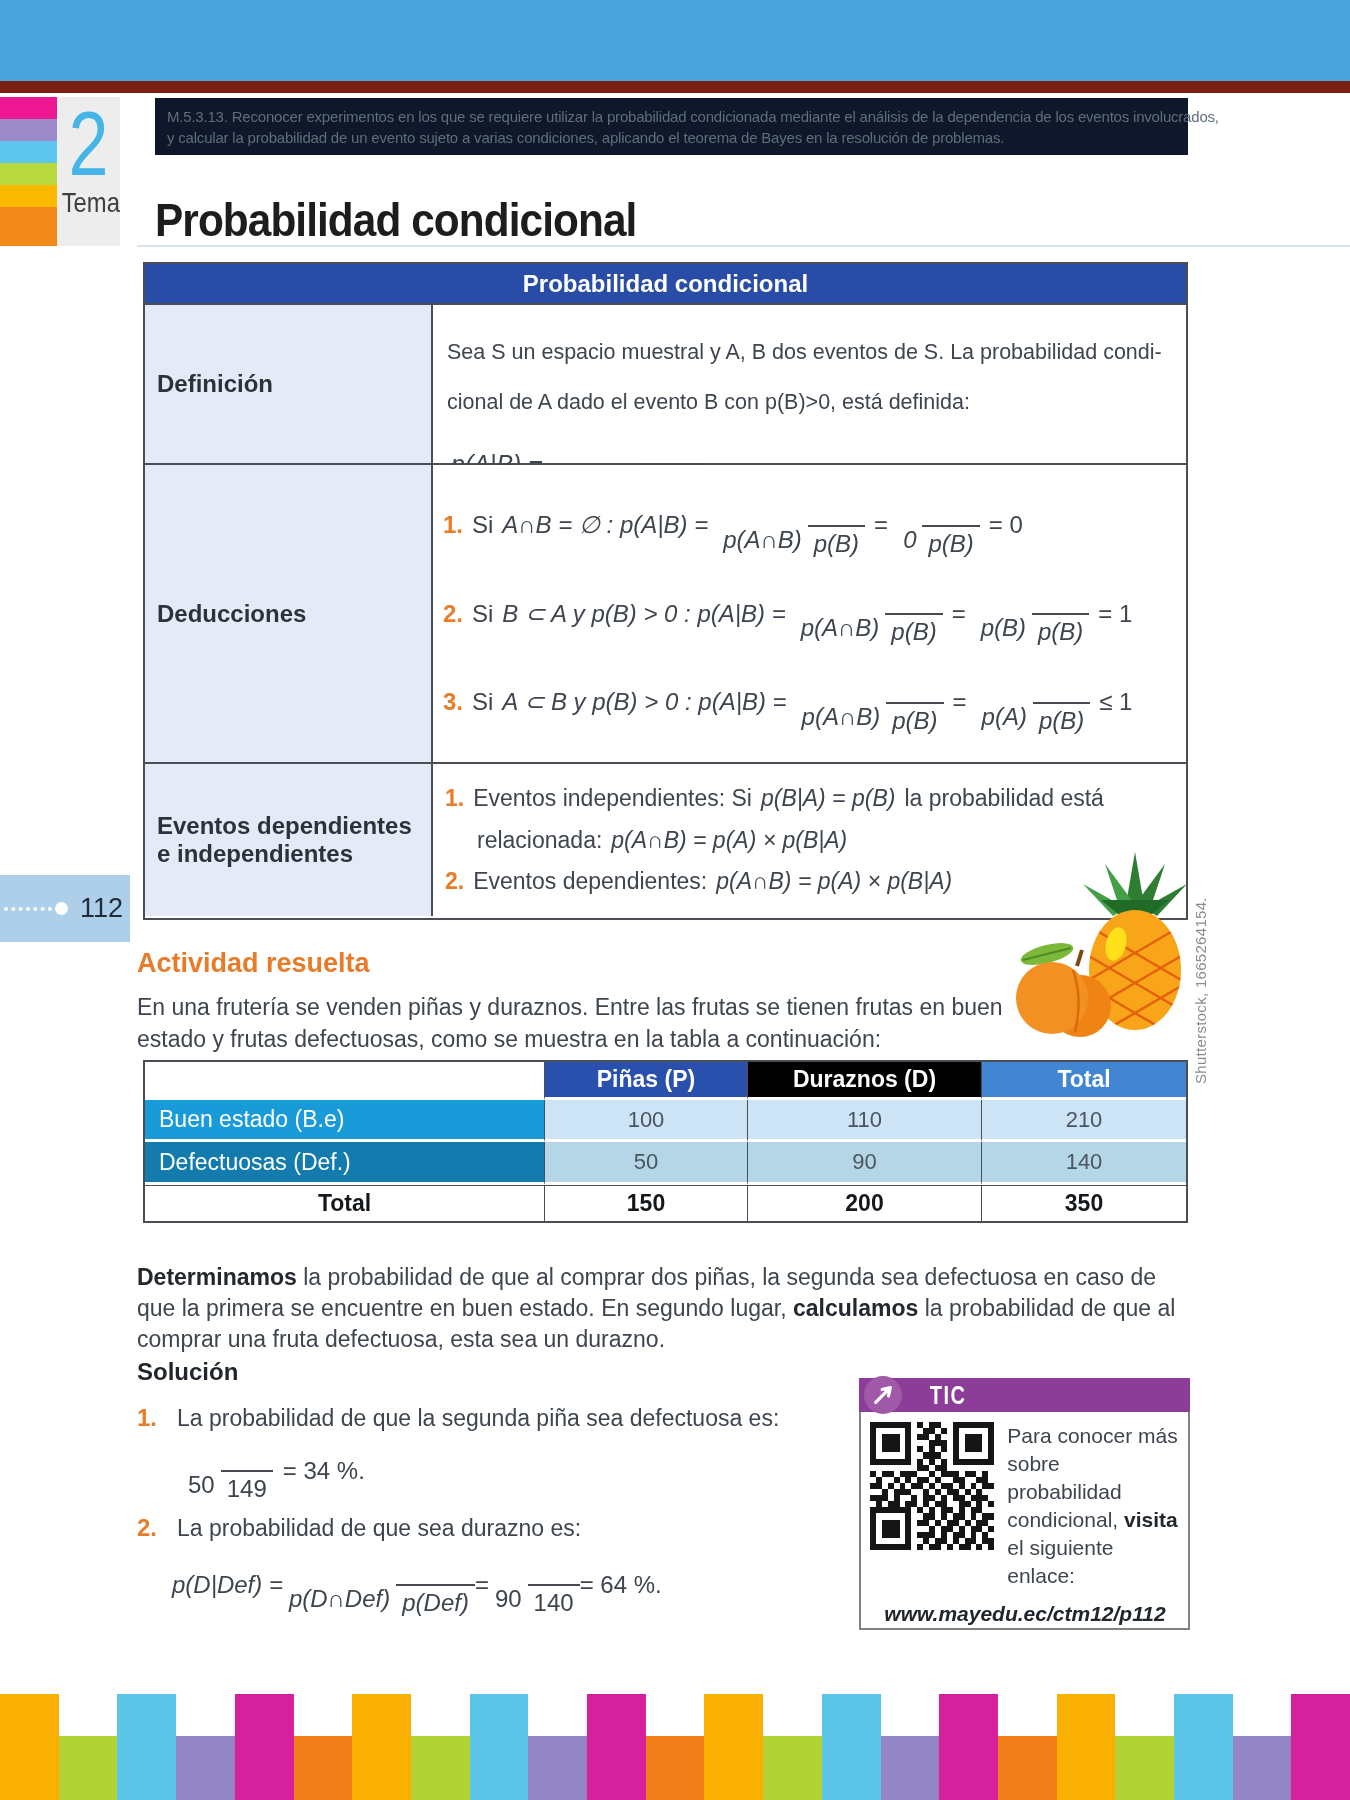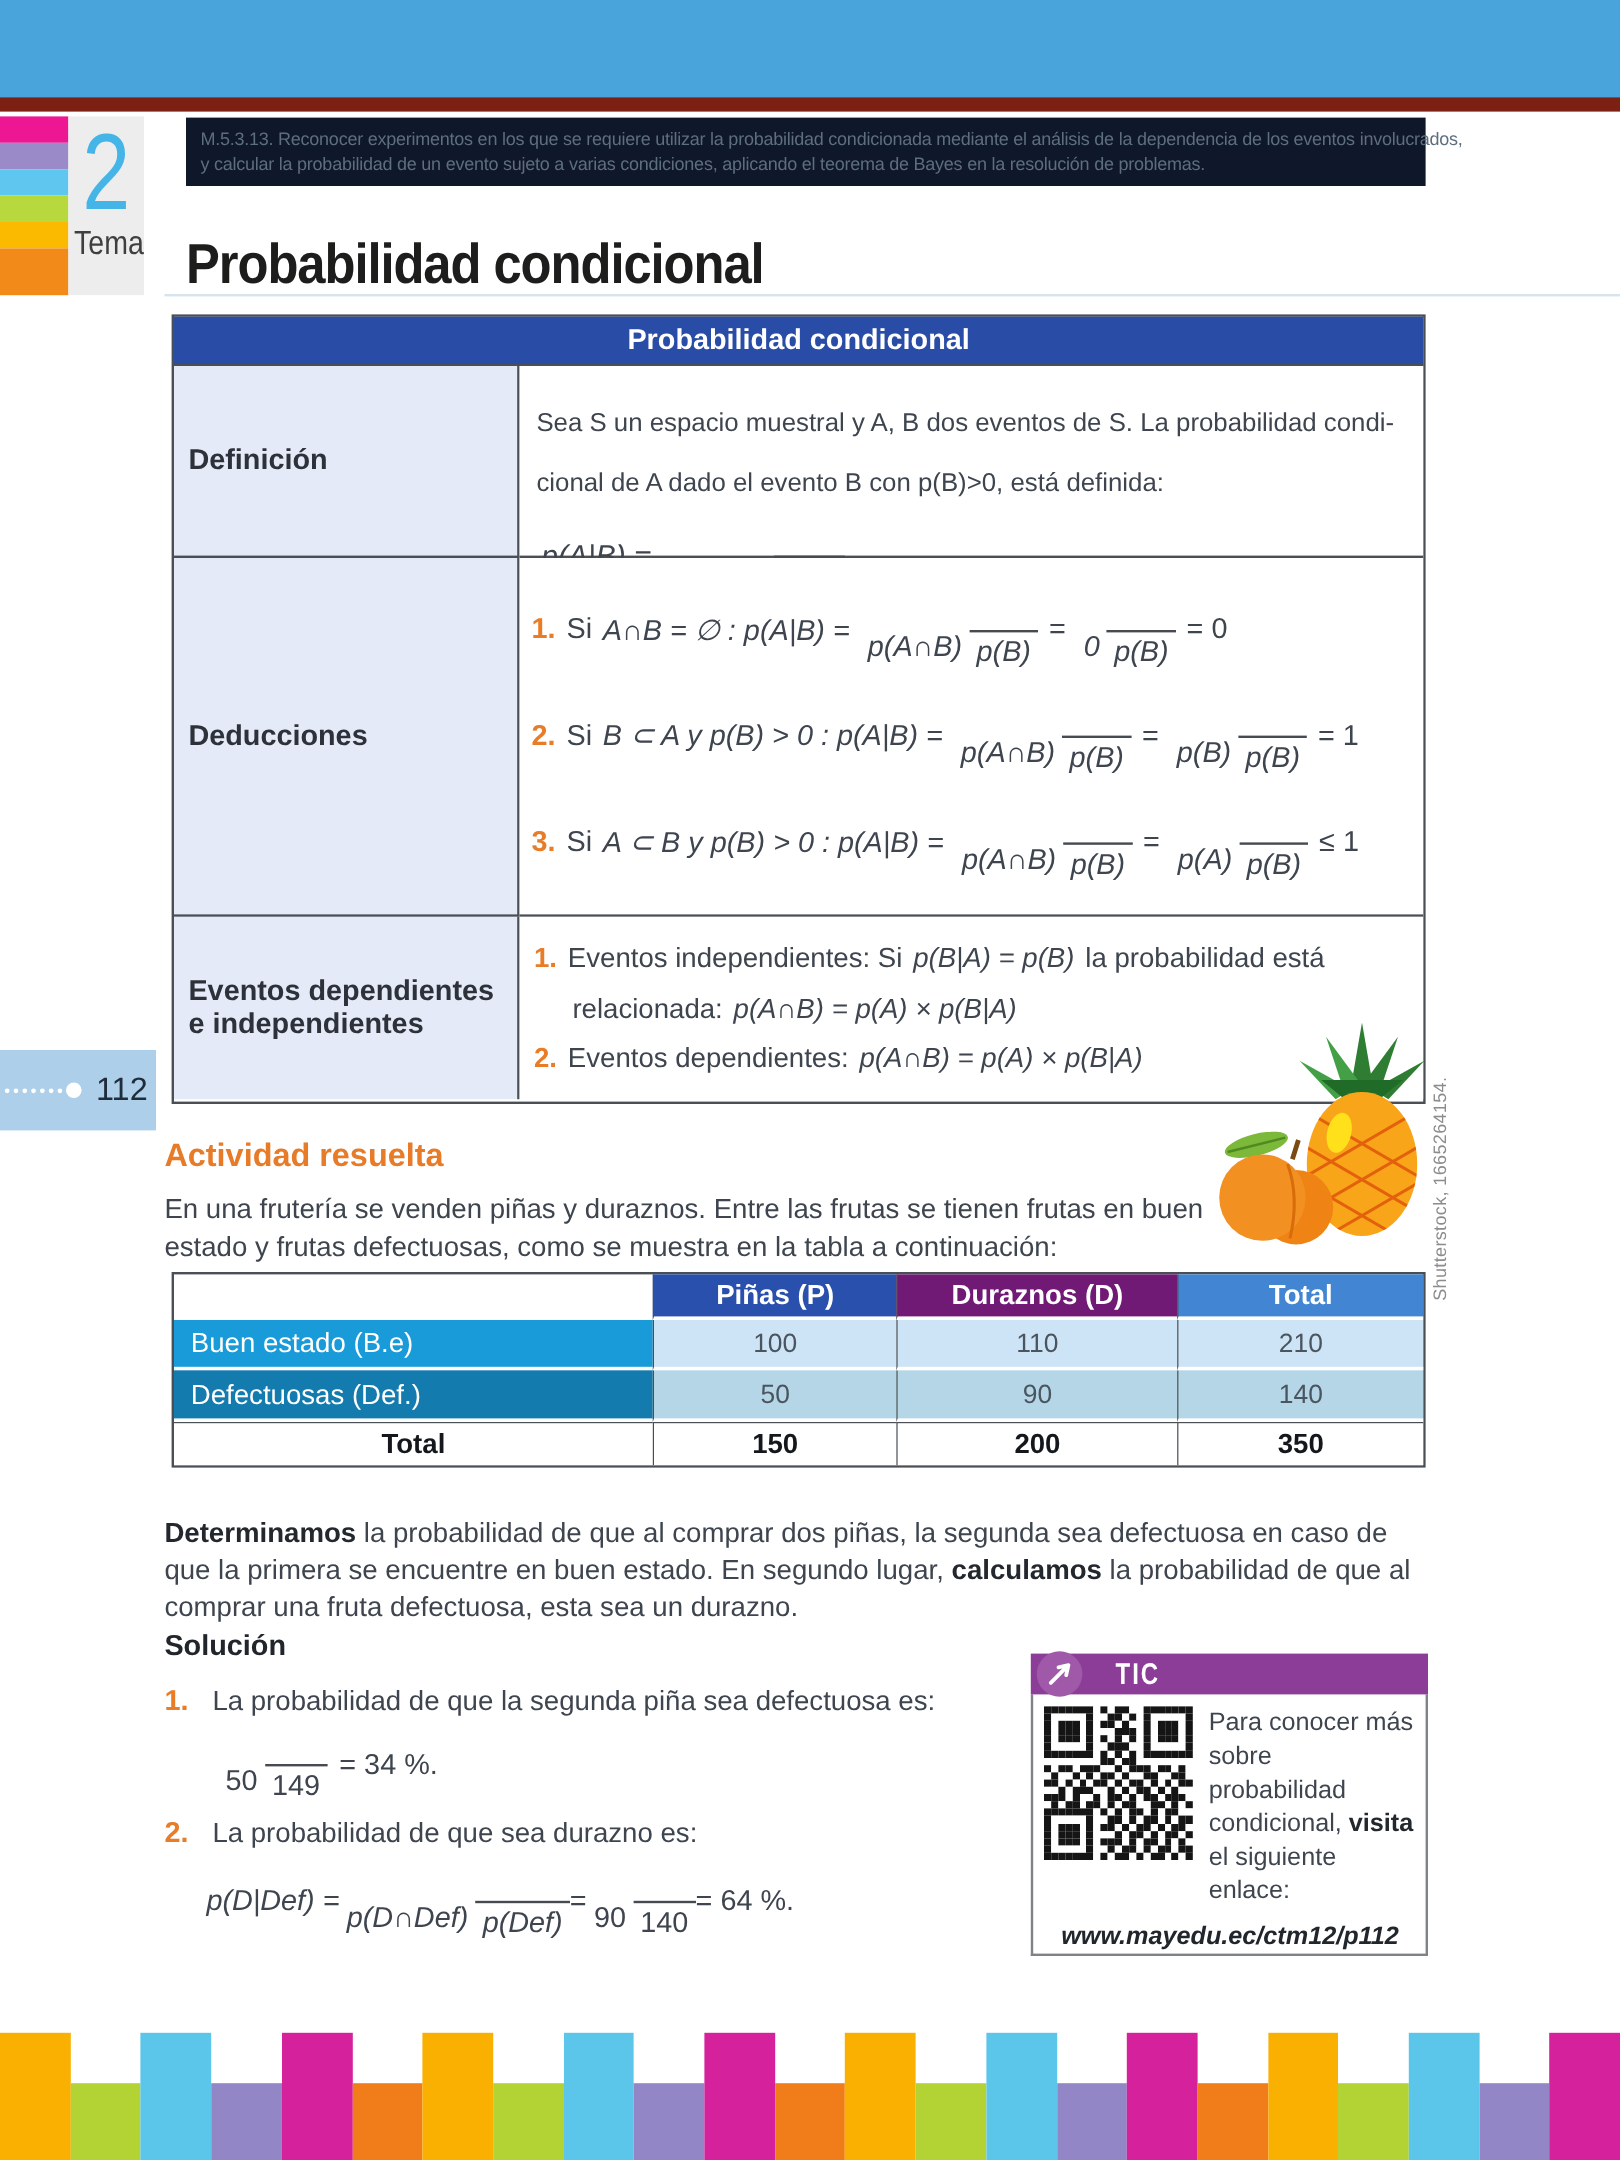--- a/index.html
+++ b/index.html
@@ -62,21 +62,21 @@
   #credit{left:1192px;top:884px;height:200px;writing-mode:vertical-rl;transform:rotate(180deg);
           font-size:15px;color:#8c8c8c;letter-spacing:.3px;}
   
   #dtable{left:143px;top:1060px;width:1045px;height:163px;border:2px solid #4a4f55;box-sizing:border-box;
           display:grid;grid-template-columns:399px 203px 234px 1fr;grid-template-rows:38px 42px 43px 1fr;background:#fff;}
   #dtable>div{box-sizing:border-box;display:flex;align-items:center;justify-content:center;font-size:23px;}
   #dtable .vb{border-left:1px solid #4a4f55;}
   #dtable .wb{border-bottom:3px solid #ffffff;}
   #dtable .hc{color:#fff;font-weight:bold;}
   #dtable .h1{background:#2a50ae;}
-  #dtable .h2{background:#701a75;}
+  #dtable .h2{background:#000000;}
   #dtable .h3{background:#4286d3;}
   #dtable .rl{justify-content:flex-start;padding-left:14px;color:#fff;}
   #dtable .rl1{background:#199ad9;}
   #dtable .rl2{background:#137bad;}
   #dtable .v1{background:#cde4f6;color:#4a5560;font-size:22px;}
   #dtable .v2{background:#b5d6e7;color:#4a5560;font-size:22px;}
   #dtable .tot{border-top:1px solid #4a4f55;font-weight:bold;color:#14181d;background:#fff;}
   
   #detp{left:137px;top:1262px;width:1057px;font-size:23px;line-height:31px;color:#3e454f;}
   #detp b{color:#23272e;}

